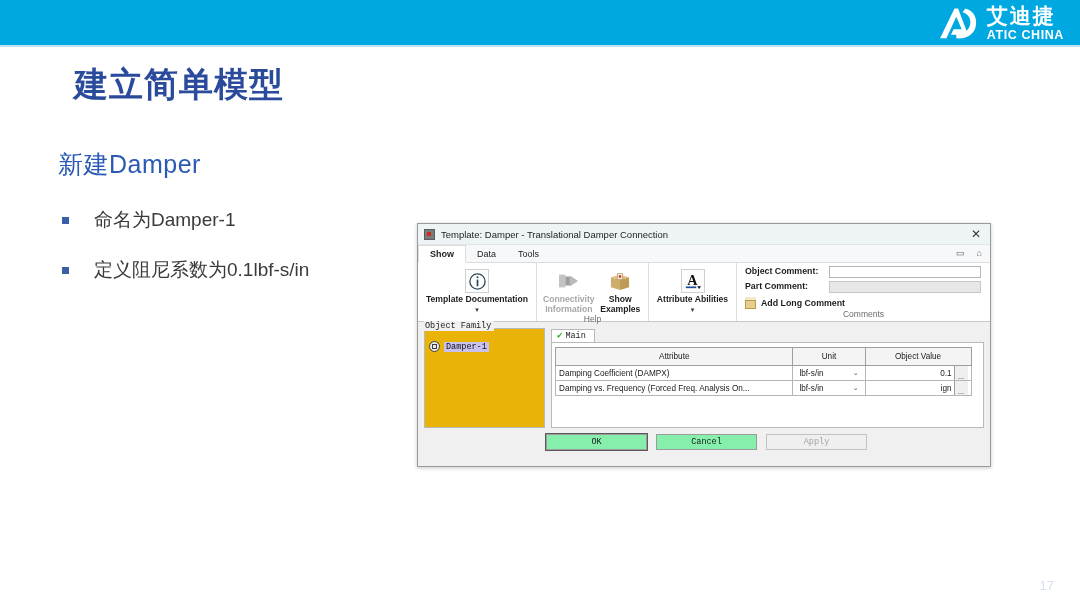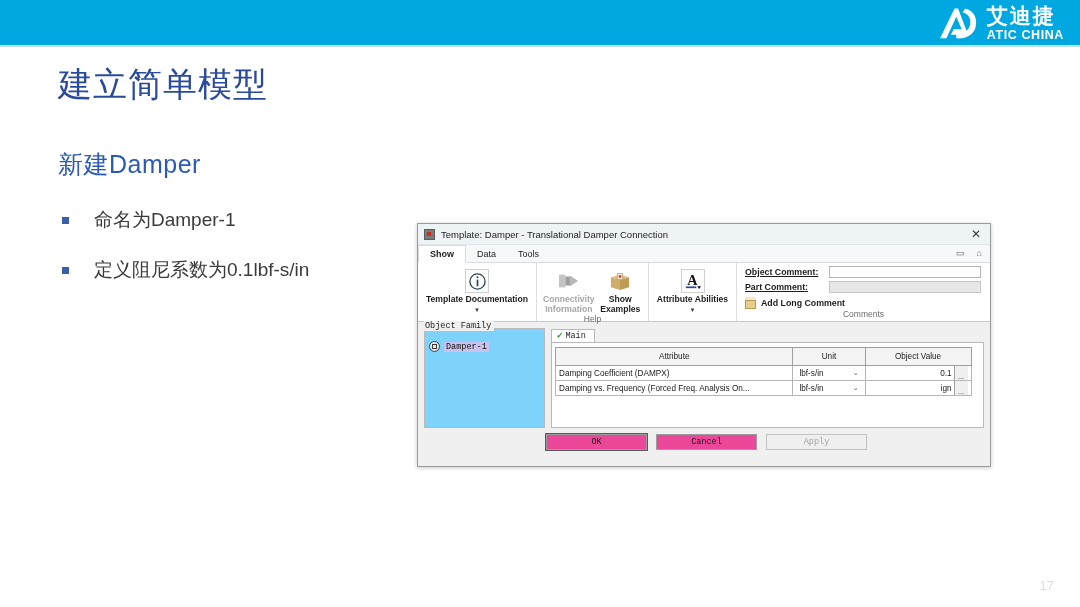--- a/index.html
+++ b/index.html
@@ -66,23 +66,23 @@
   .page-number {
     position: absolute;
     right: 26px; top: 578px;
     color: #d8dff0;
     font-size: 13px;
   }
 
   
   .slide-title {
     position: absolute;
-    left: 58px; top: 62px;
+    left: 74px; top: 62px;
     font-size: 34px;
-    font-weight: normal;
+    font-weight: bold;
     color: #2a4a9c;
     letter-spacing: 1px;
   }
   .slide-subtitle {
     position: absolute;
     left: 58px; top: 148px;
     font-size: 25px;
     color: #2a5ab5;
     letter-spacing: 0.5px;
   }
@@ -268,23 +268,21 @@
   
   .comments-group {
     flex: 1;
     display: flex;
     flex-direction: column;
     padding: 3px 8px 0 8px;
     box-sizing: border-box;
   }
   .crow {
     display: flex;
-    align-items: center;
     margin-bottom: 3px;
-    text-decoration: underline;
   }
   .clabel {
     font-size: 8.8px;
     font-weight: bold;
     color: #1d1d1d;
     width: 84px;
   }
   .cfield {
     width: 152px; height: 12px;
     border: 1px solid #b6b6b6;
@@ -323,21 +321,21 @@
   
   .dlg-body {
     display: flex;
     padding: 6px 6px 0 6px;
     gap: 6px;
     box-sizing: border-box;
     height: 106px;
   }
   .tree-panel {
     width: 121px;
-    background: #7dd3fc;
+    background: #eab308;
     border: 1px solid #b9b9b9;
     box-sizing: border-box;
     position: relative;
   }
   .tree-title {
     position: absolute;
     left: -1px; top: -8px;
     background: #f0f0f0;
     padding: 0 3px 0 1px;
     font-family: "Liberation Mono", monospace;
@@ -468,21 +466,21 @@
 
   
   .dlg-footer {
     display: flex;
     gap: 9px;
     padding: 6px 0 0 128px;
   }
   .dbtn {
     width: 101px;
     height: 16px;
-    background: #ec4899;
+    background: #86efac;
     border: 1px solid #9c9c9c;
     font-family: "Liberation Mono", monospace;
     font-size: 8.5px;
     color: #1a1a1a;
     display: flex; align-items: center; justify-content: center;
     cursor: pointer;
     box-sizing: border-box;
   }
   .dbtn.default {
     outline: 1.5px solid #5a5a5a;

